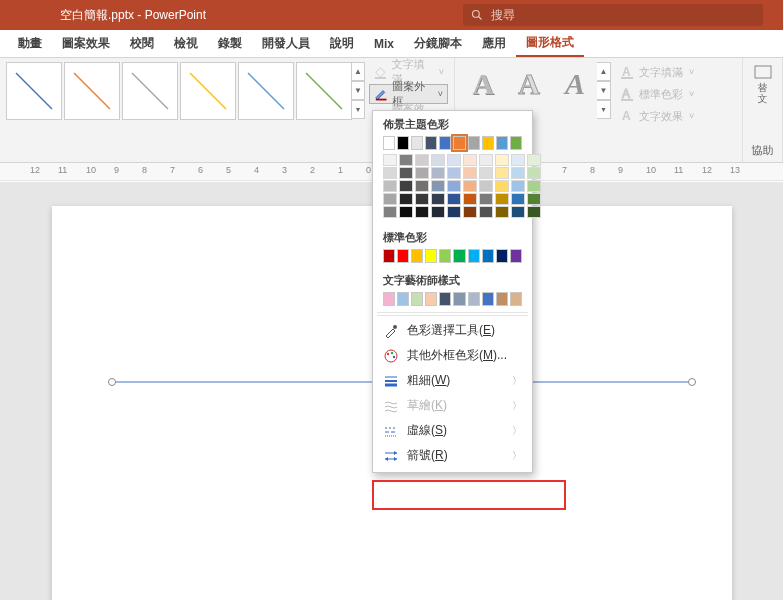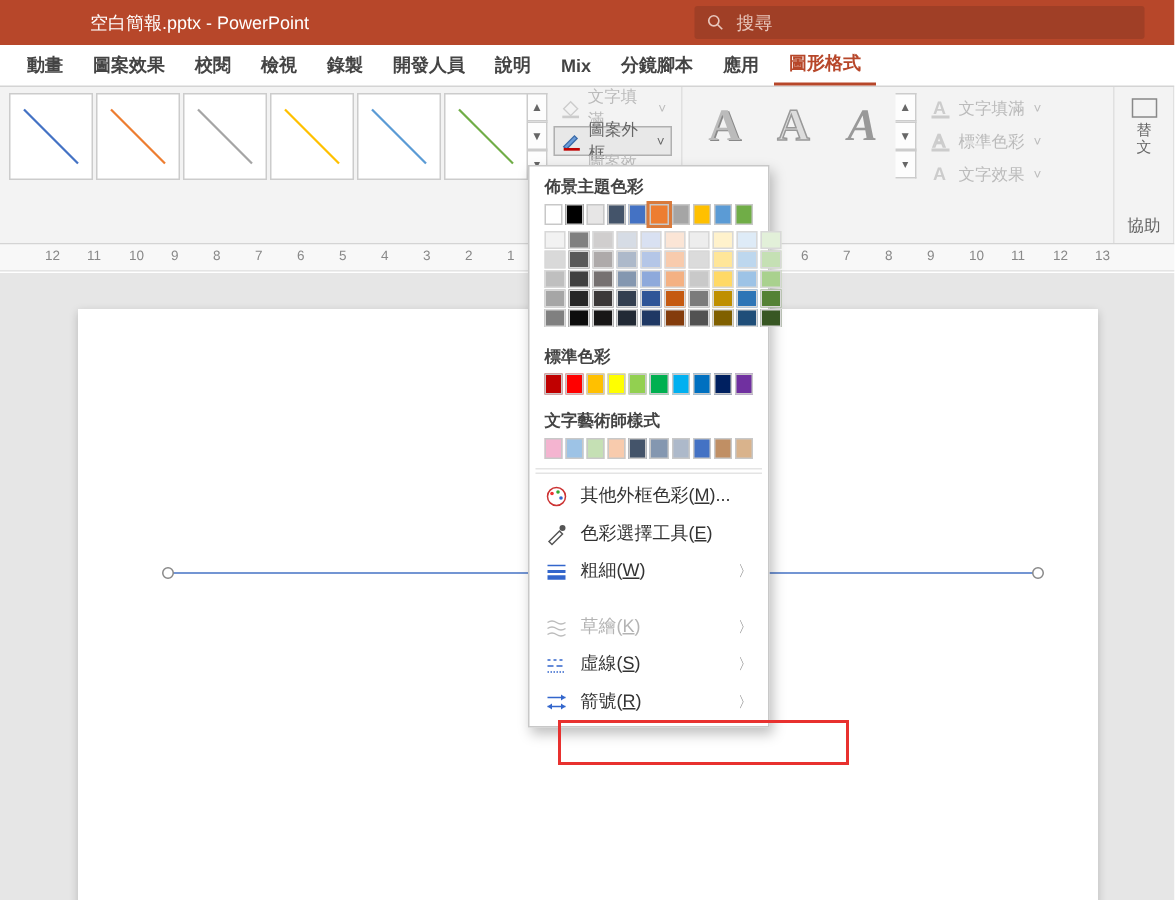--- a/index.html
+++ b/index.html
@@ -45,31 +45,31 @@
 .ruler .tick { position: absolute; top: 2px; }
 
 
 .canvas-area { position: absolute; top: 182px; left: 0; right: 0; bottom: 0; background: #e6e6e6; display: flex; justify-content: center; padding-top: 24px; }
 .slide { width: 680px; height: 400px; background: #fff; box-shadow: 0 2px 6px rgba(0,0,0,.2); position: relative; }
 .line-shape { position: absolute; top: 176px; left: 60px; right: 40px; height: 1px; }
 .line-shape line { stroke: #4472c4; stroke-width: 1; }
 .handle { position: absolute; width: 8px; height: 8px; border: 1px solid #888; background: #fff; border-radius: 50%; top: -4px; }
 
 
-.dropdown { position: absolute; top: 110px; left: 352px; width: 161px; background: #fff; border: 1px solid #c8c8c8; box-shadow: 2px 4px 8px rgba(0,0,0,.25); font-size: 12px; color: #333; padding-bottom: 4px; z-index: 50; }
+.dropdown { position: absolute; top: 110px; left: 372px; width: 161px; background: #fff; border: 1px solid #c8c8c8; box-shadow: 2px 4px 8px rgba(0,0,0,.25); font-size: 12px; color: #333; padding-bottom: 4px; z-index: 50; }
 .dd-section-title { font-weight: bold; font-size: 11px; padding: 6px 10px 4px; color: #444; }
 .color-row { display: flex; gap: 2px; padding: 0 10px 4px; }
 .color-sw { width: 14px; height: 14px; border: 1px solid #c8c8c8; }
 .color-sw.selected { outline: 2px solid #d87a3c; outline-offset: 0; }
 .shade-grid { display: flex; gap: 2px; padding: 0 10px 6px; }
 .shade-col { display: flex; flex-direction: column; gap: 1px; }
 .shade-col div { width: 14px; height: 12px; border: 1px solid #d8d8d8; }
 .dd-sep { height: 1px; background: #e4e4e4; margin: 2px 4px; }
 .dd-item { display: flex; align-items: center; gap: 8px; padding: 4px 10px; cursor: pointer; position: relative; }
-.dd-item.disabled { color: #b4b4b4; margin-top: 12px; }
+.dd-item.disabled { color: #b4b4b4; }
 .dd-item .arrow { margin-left: auto; font-size: 10px; color: #888; }
 .dd-item .u { text-decoration: underline; }
 .dd-ic { width: 16px; height: 16px; display: inline-flex; align-items: center; justify-content: center; }
 
 
 .highlight-box { position: absolute; border: 2px solid #e8312f; pointer-events: none; z-index: 60; }
 
 svg { display: block; }
 </style>
 </head>
@@ -386,36 +386,36 @@
       <div class="color-sw" style="background: rgb(68, 114, 196);"></div>
       <div class="color-sw" style="background: rgb(192, 143, 100);"></div>
       <div class="color-sw" style="background: rgb(217, 179, 140);"></div>
     </div>
 
   <div class="dd-sep"></div>
   <div class="dd-sep"></div>
   <div class="dd-item">
     <span class="dd-ic">
         <svg viewBox="0 0 16 16">
+          <path d="M3 13 L10 6 L12 8 L5 15 Z" fill="none" stroke="#555"></path>
+          <circle cx="12" cy="4" r="2" fill="#555"></circle>
+        </svg>
+      </span>
+    <span><span>色彩選擇工具</span>(<span class="u">E</span>)</span>
+  </div>
+  <div class="dd-item">
+    <span class="dd-ic">
+        <svg viewBox="0 0 16 16">
           <circle cx="8" cy="8" r="6" fill="none" stroke="#c33"></circle>
           <circle cx="5" cy="6" r="1.2" fill="#e33"></circle>
           <circle cx="9" cy="5" r="1.2" fill="#3a3"></circle>
           <circle cx="11" cy="9" r="1.2" fill="#36c"></circle>
         </svg>
       </span>
     <span><span>其他外框色彩</span>(<span class="u">M</span>)...</span>
-  </div>
-  <div class="dd-item">
-    <span class="dd-ic">
-        <svg viewBox="0 0 16 16">
-          <path d="M3 13 L10 6 L12 8 L5 15 Z" fill="none" stroke="#555"></path>
-          <circle cx="12" cy="4" r="2" fill="#555"></circle>
-        </svg>
-      </span>
-    <span><span>色彩選擇工具</span>(<span class="u">E</span>)</span>
   </div>
   <div class="dd-item">
     <span class="dd-ic">
         <svg viewBox="0 0 16 16">
           <line x1="2" y1="4" x2="14" y2="4" stroke="#36c" stroke-width="1"></line>
           <line x1="2" y1="8" x2="14" y2="8" stroke="#36c" stroke-width="2"></line>
           <line x1="2" y1="12" x2="14" y2="12" stroke="#36c" stroke-width="3"></line>
         </svg>
       </span>
     <span><span>粗細</span>(<span class="u">W</span>)</span>

